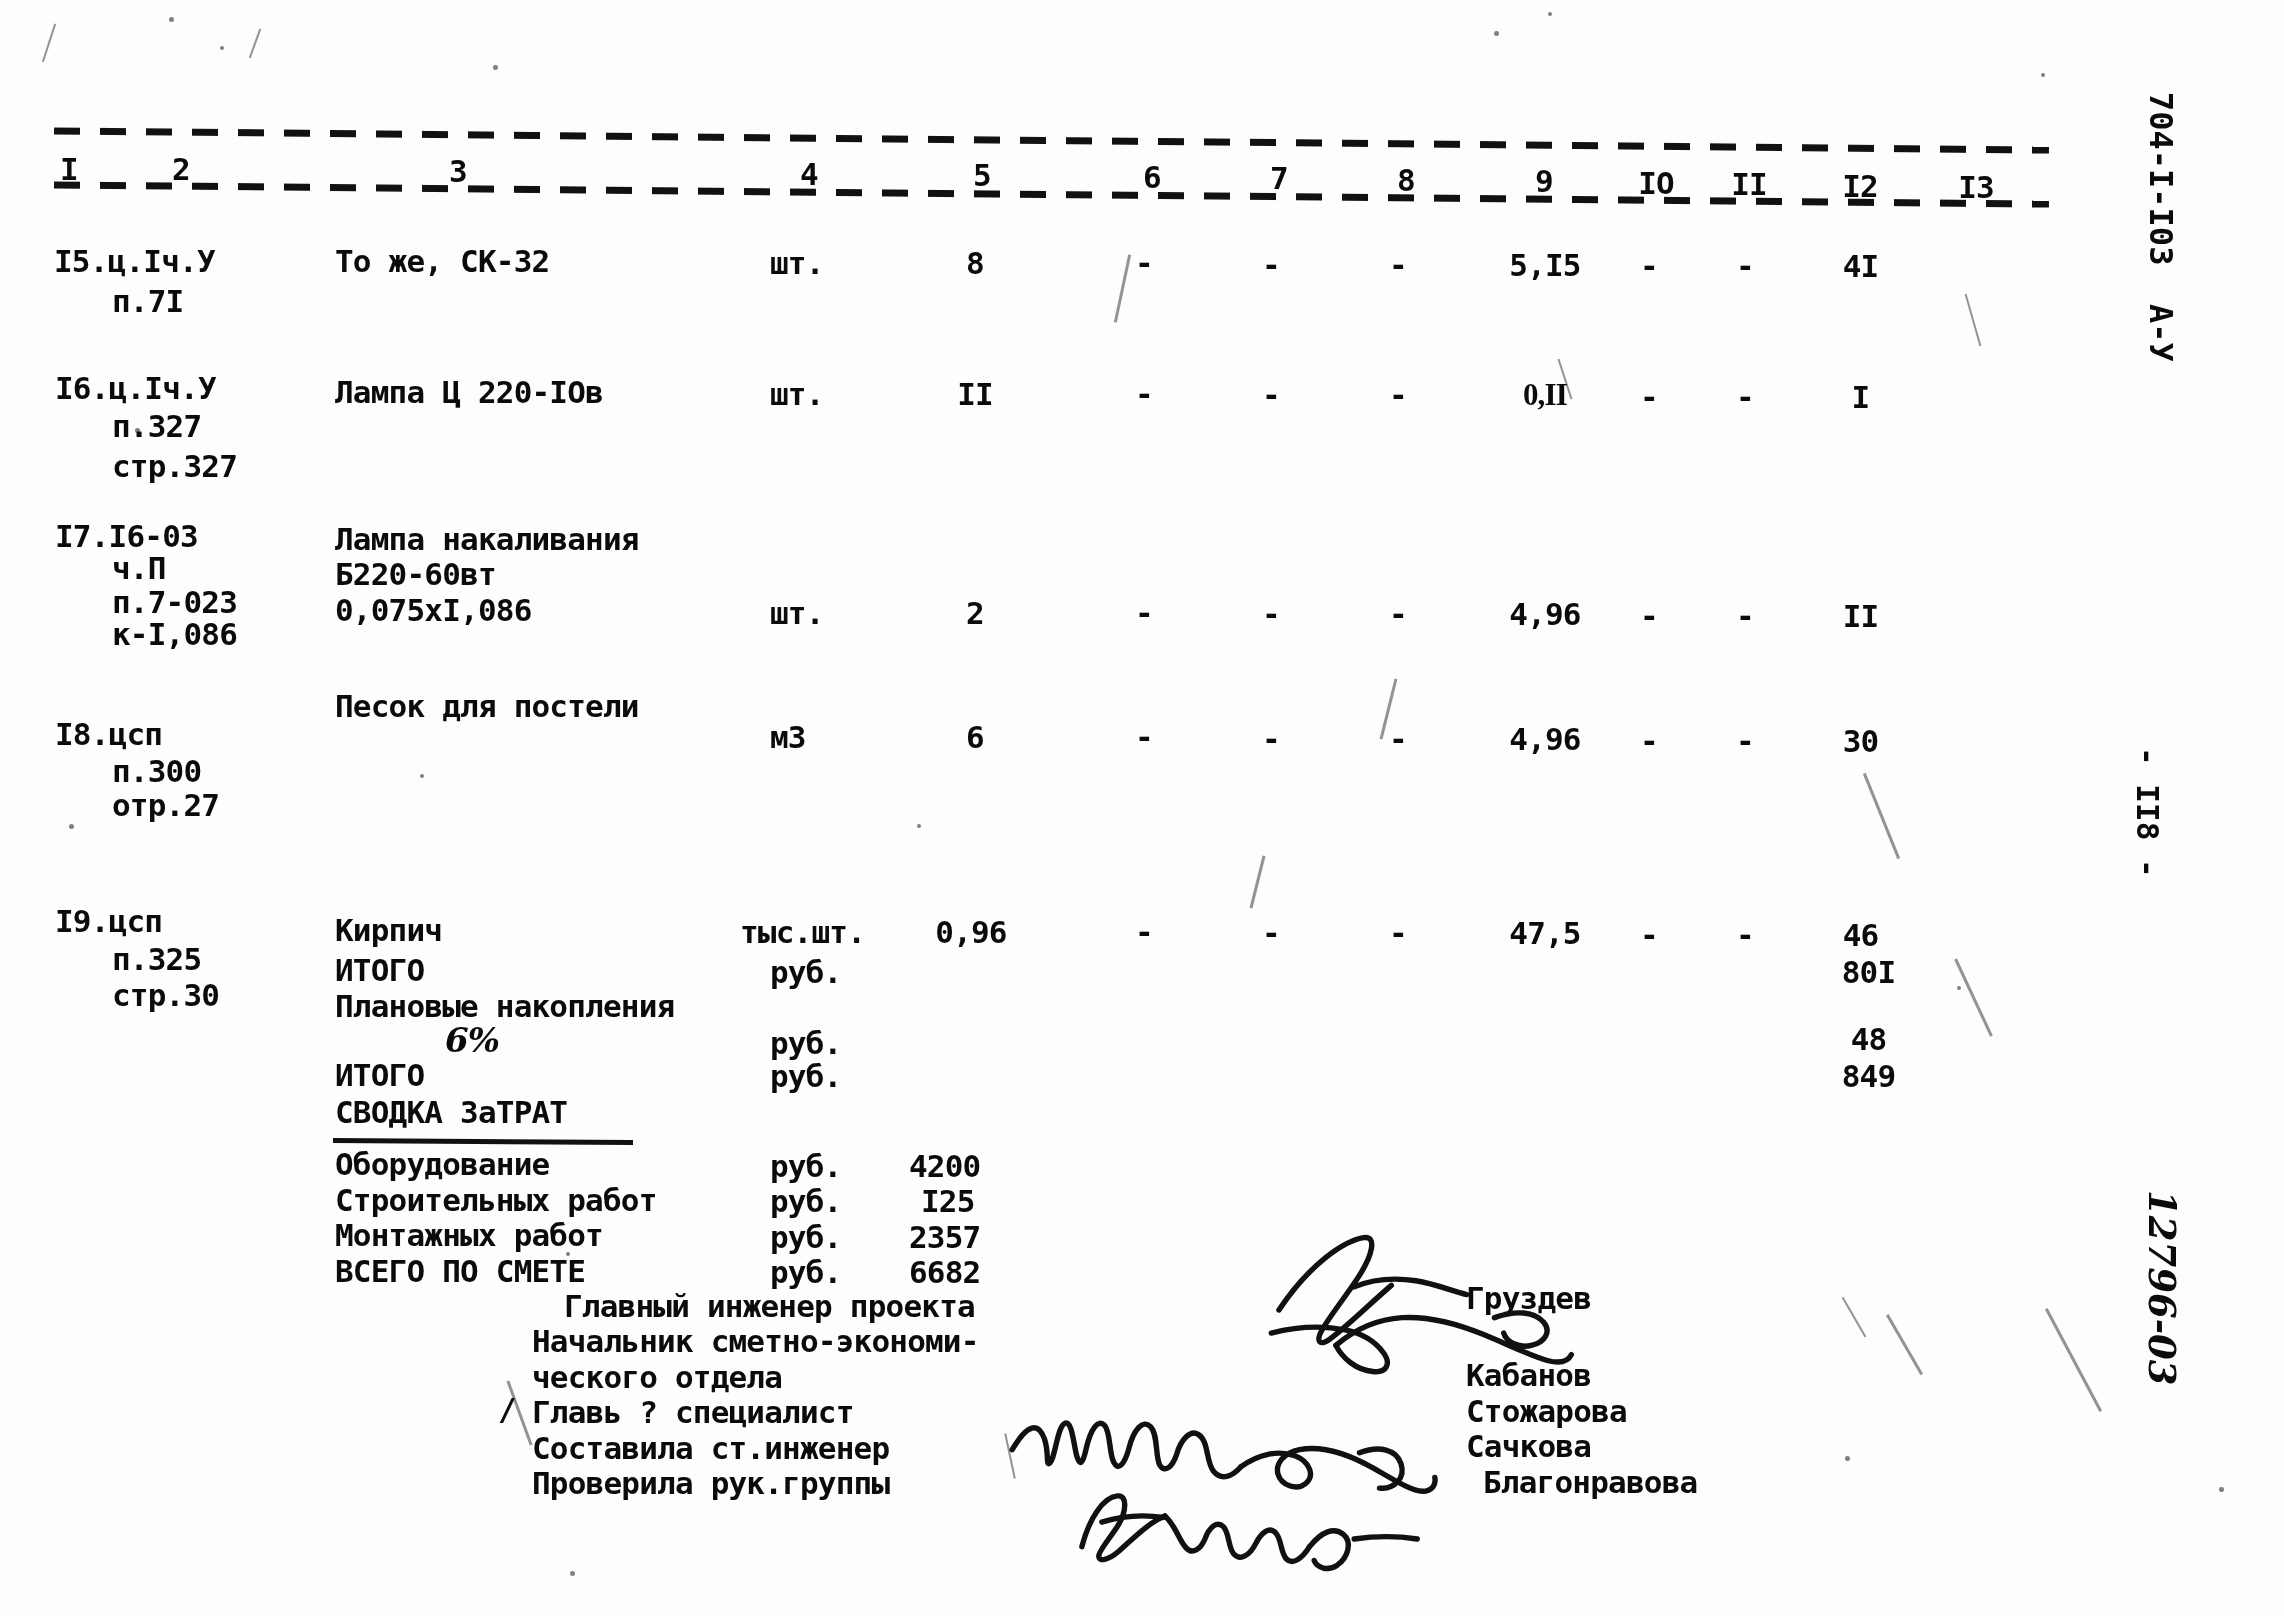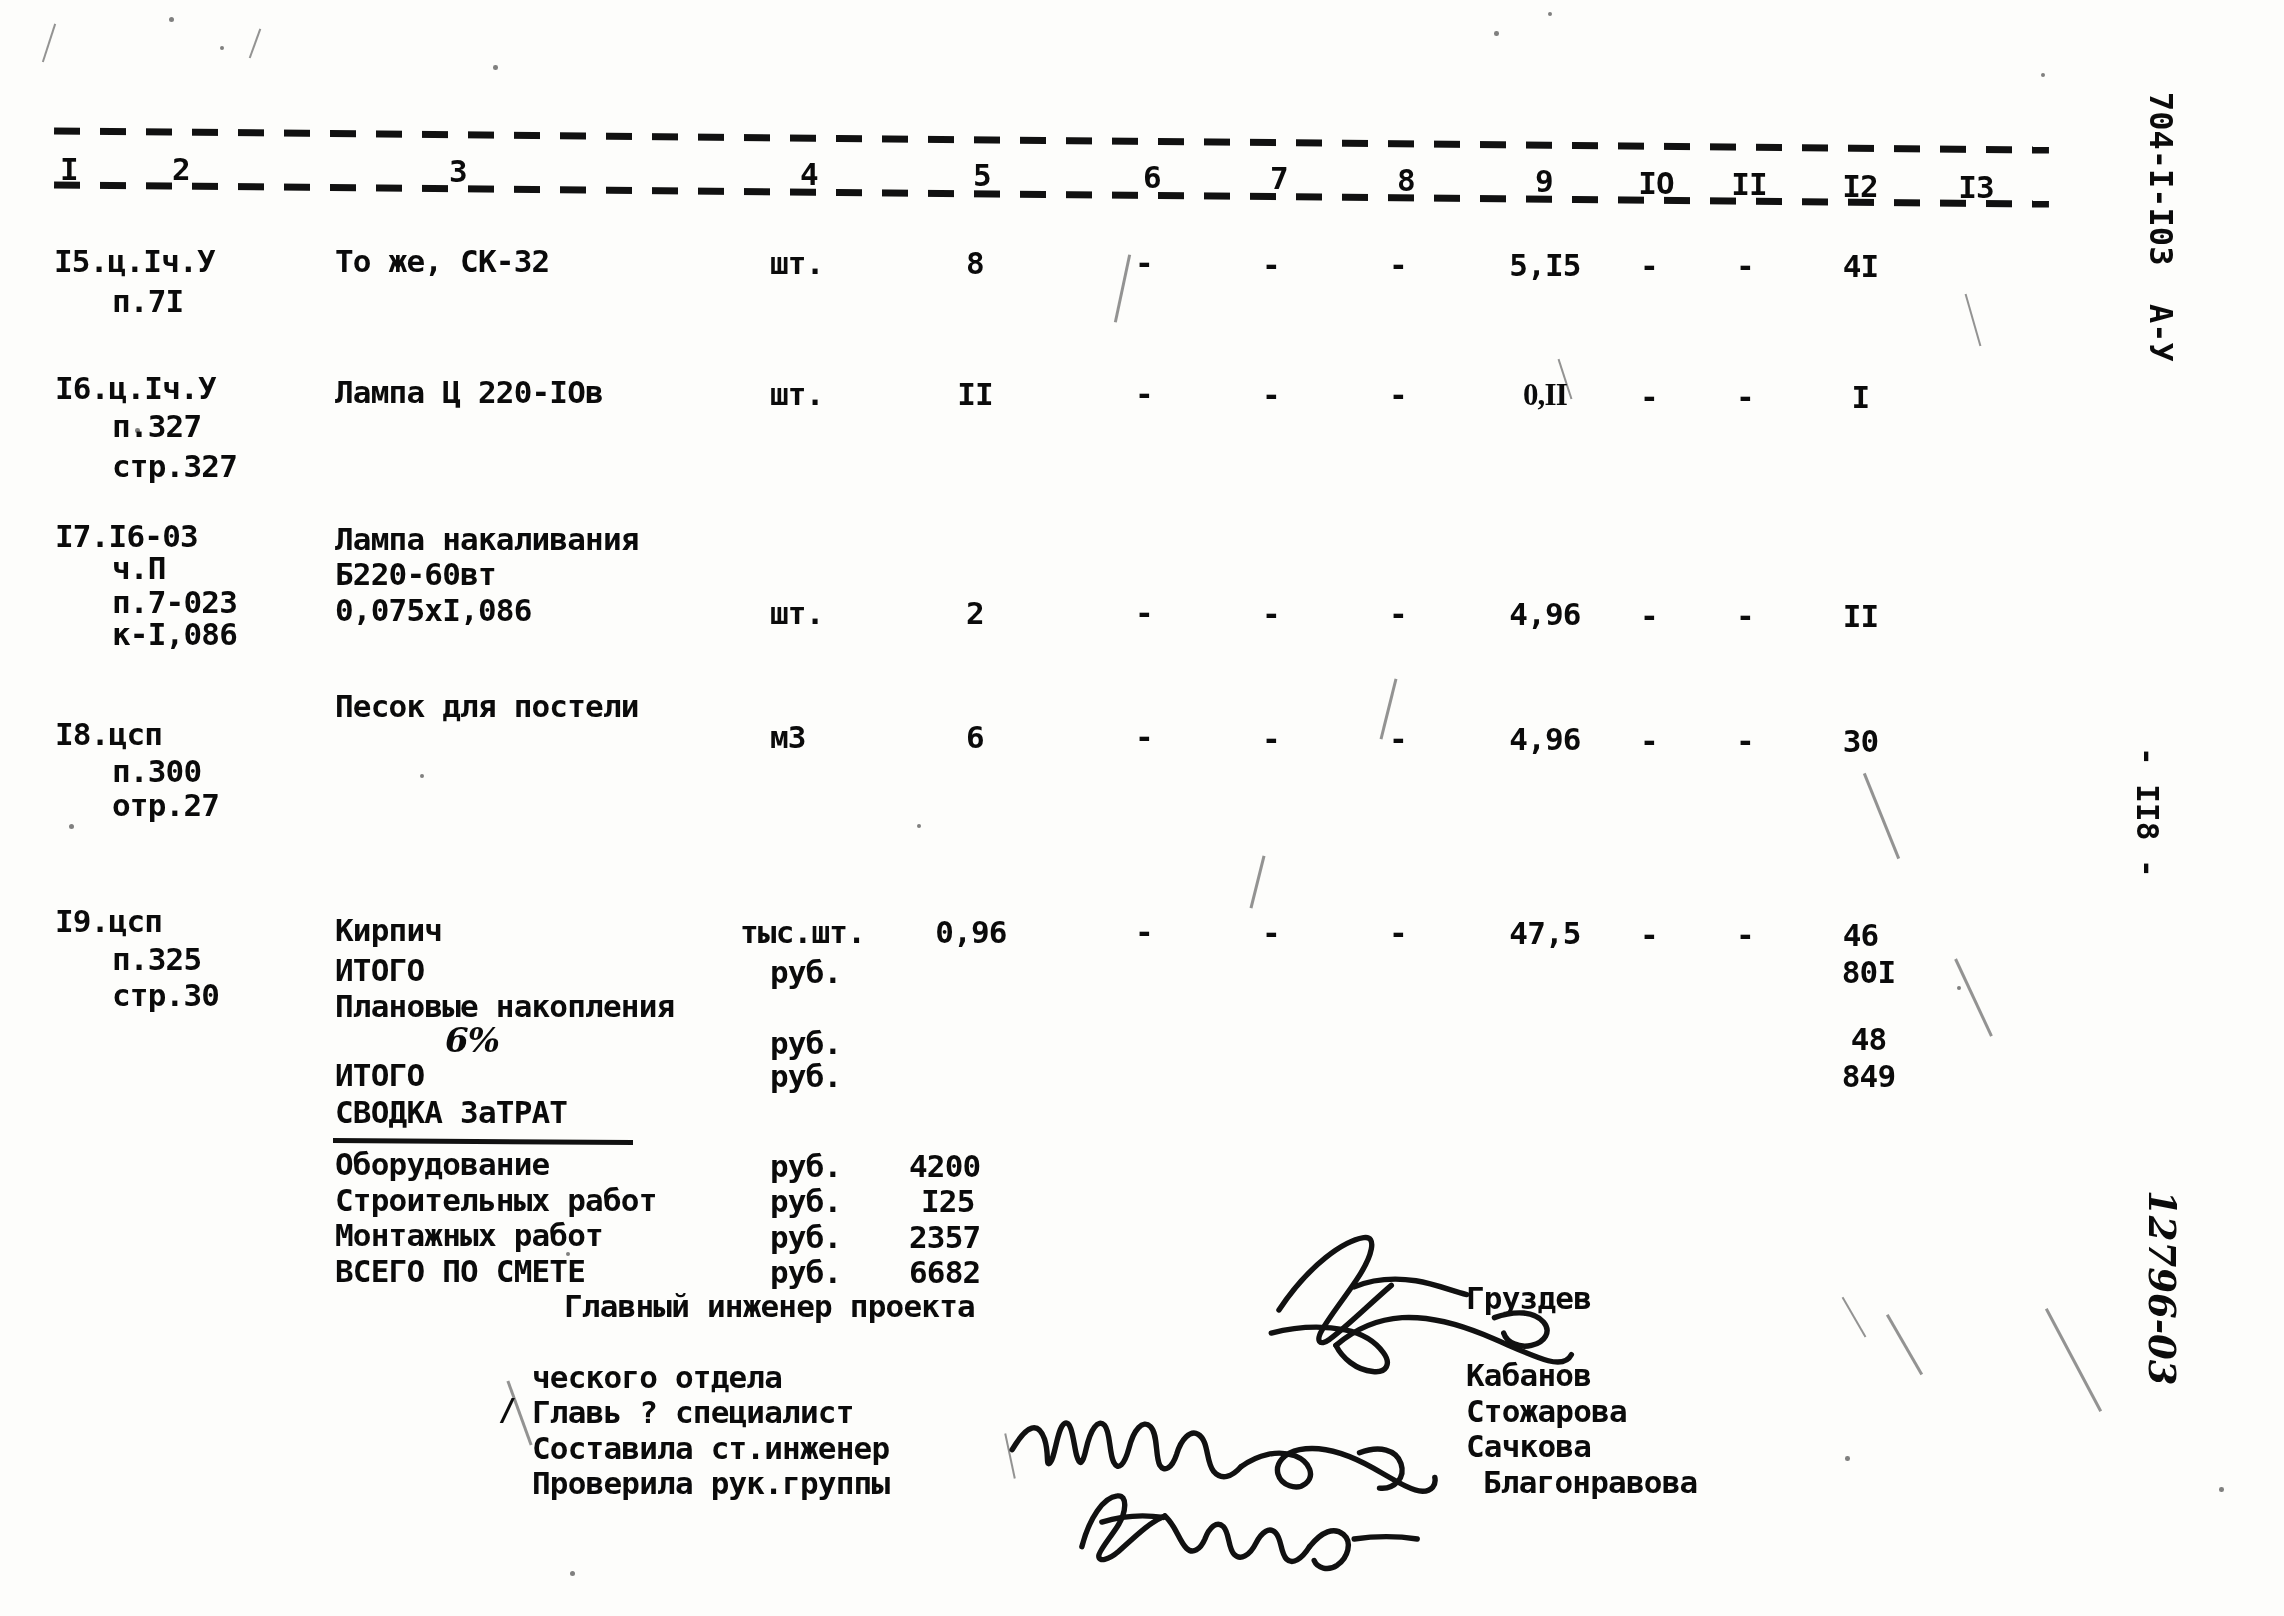--- a/index.html
+++ b/index.html
@@ -202,20 +202,21 @@
 
   <div class="cell t40" style="left:335px;top:1217px;">Монтажных работ</div>
   <div class="cell t40" style="left:770px;top:1219px;">руб.</div>
   <div class="cell t40" style="left:909px;top:1219px;">2357</div>
 
   <div class="cell t40" style="left:335px;top:1253px;">ВСЕГО ПО СМЕТЕ</div>
   <div class="cell t40" style="left:770px;top:1254px;">руб.</div>
   <div class="cell t40" style="left:909px;top:1254px;">6682</div>
 
   <div class="cell t40" style="left:532px;top:1288px;margin-left:32px;">Главный инженер проекта</div>
+  <div class="cell t40" style="left:532px;top:1323px;">Начальник сметно-экономи-</div>
   <div class="cell t40" style="left:532px;top:1359px;">ческого отдела</div>
   <div class="cell t40" style="left:532px;top:1394px;">Главь ? специалист</div>
   <div class="cell t40" style="left:532px;top:1430px;">Составила ст.инженер</div>
   <div class="cell t40" style="left:532px;top:1465px;text-align:right;">Проверила рук.группы</div>
   <div class="cell t40" style="left:498px;top:1391px;">/</div>
 
   <div class="cell t40" style="left:1466px;top:1280px;">Груздев</div>
   <div class="cell t40" style="left:1466px;top:1357px;">Кабанов</div>
   <div class="cell t40" style="left:1466px;top:1393px;">Стожарова</div>
   <div class="cell t40" style="left:1466px;top:1428px;">Сачкова</div>

